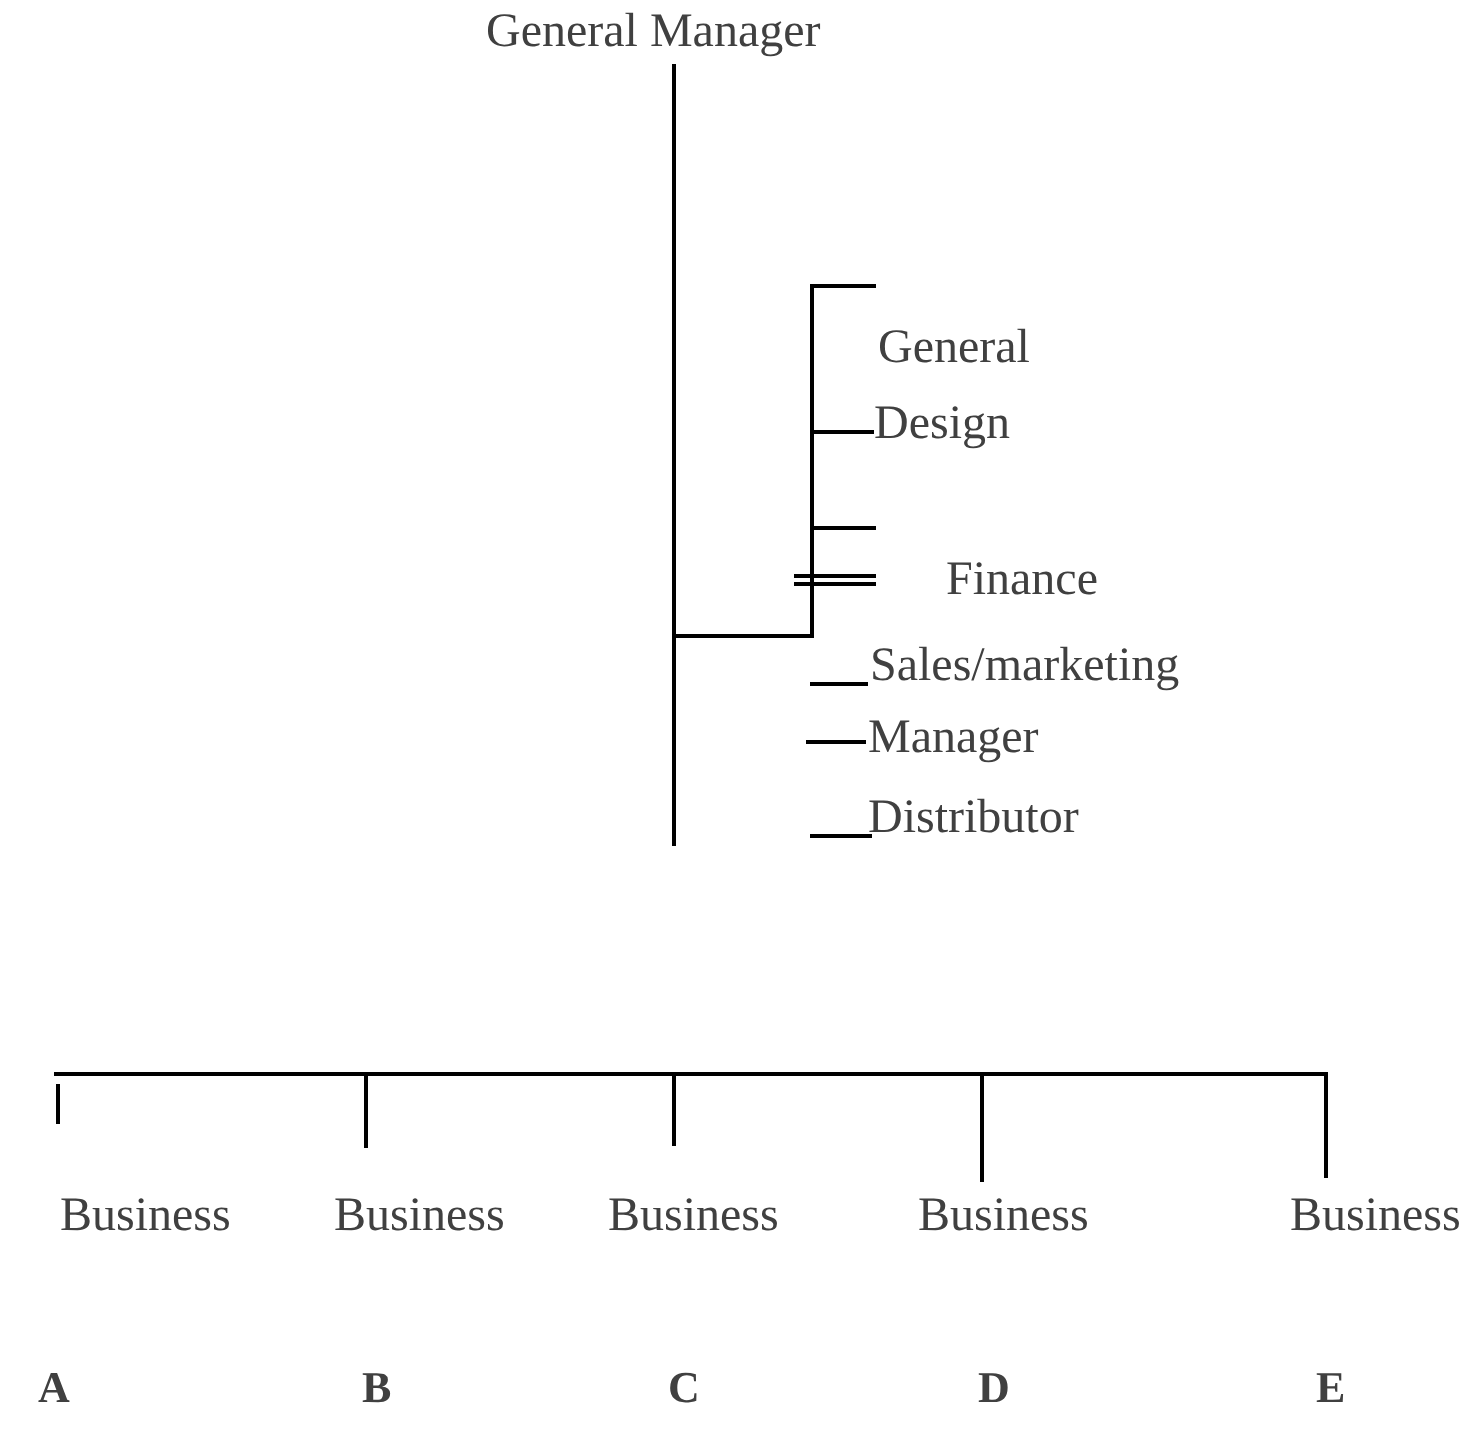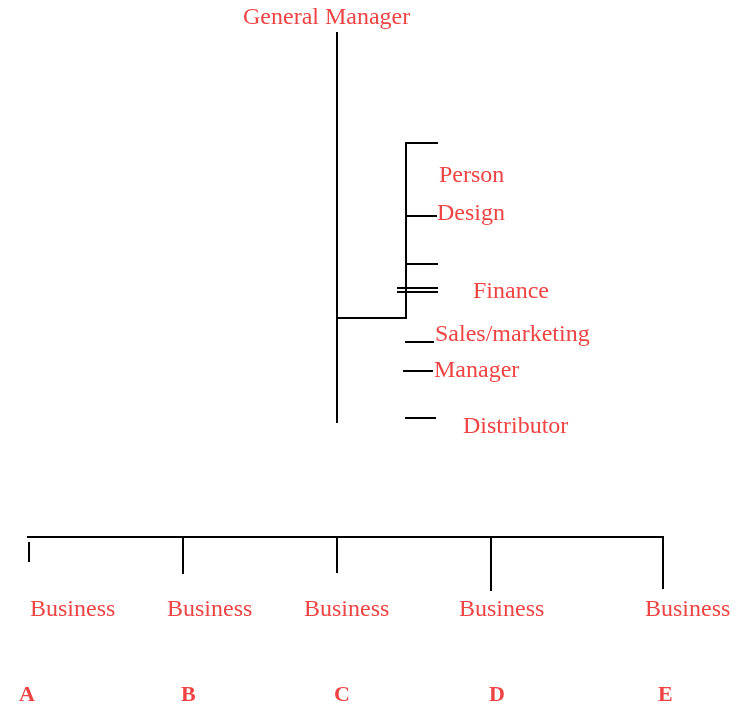--- a/index.html
+++ b/index.html
@@ -14,21 +14,21 @@
     background: #ffffff;
     font-family: "Liberation Serif", "DejaVu Serif", serif;
     color: #000000;
     overflow: hidden;
   }
   .lbl {
     position: absolute;
     font-size: 24px;
     line-height: 1;
     white-space: nowrap;
-    color: #ef4444;
+    color: #404040;
   }
   .ln {
     position: absolute;
     background: #000000;
   }
   
   #title { left: 243px; top: 4px; }
 
   
   #trunk        { left: 336px; top: 32px;  width: 2px;  height: 391px; }
@@ -45,21 +45,21 @@
   #conn-person      { left: 403px; top: 370px; width: 30px; height: 2px; }
   #conn-distributor { left: 405px; top: 417px; width: 31px; height: 2px; }
 
   
   #dept-0 { left: 439px; top: 162px; }
   #dept-1 { left: 437px; top: 200px; }
   #dept-2 { left: 436px; top: 239px; }
   #dept-3 { left: 438px; top: 278px; margin-left: 35px; }
   #dept-4 { left: 435px; top: 321px; }
   #dept-5 { left: 434px; top: 357px; }
-  #dept-6 { left: 434px; top: 413px; margin-left: 29px; }
+  #dept-6 { left: 434px; top: 397px; }
 
   
   #bottom-line { left: 27px; top: 536px; width: 637px; height: 2px; }
   #tick-0 { left: 28px;  top: 542px; width: 2px; height: 20px; }
   #tick-1 { left: 182px; top: 538px; width: 2px; height: 36px; }
   #tick-2 { left: 336px; top: 538px; width: 2px; height: 35px; }
   #tick-3 { left: 490px; top: 538px; width: 2px; height: 53px; }
   #tick-4 { left: 662px; top: 538px; width: 2px; height: 51px; }
 
   
@@ -92,21 +92,21 @@
 
   <div id="conn-supply" class="ln"></div>
   <div id="conn-design" class="ln"></div>
   <div id="conn-purchases" class="ln"></div>
   <div id="conn-finance-a" class="ln"></div>
   <div id="conn-finance-b" class="ln"></div>
   <div id="conn-sales" class="ln"></div>
   <div id="conn-person" class="ln"></div>
   <div id="conn-distributor" class="ln"></div>
 
-  <div id="dept-0" class="lbl">Person</div>
+  <div id="dept-0" class="lbl">General</div>
   <div id="dept-1" class="lbl">Design</div>
   <div id="dept-3" class="lbl">Finance</div>
   <div id="dept-4" class="lbl">Sales/marketing</div>
   <div id="dept-5" class="lbl">Manager</div>
   <div id="dept-6" class="lbl">Distributor</div>
 
   <div id="bottom-line" class="ln"></div>
   <div id="tick-0" class="ln"></div>
   <div id="tick-1" class="ln"></div>
   <div id="tick-2" class="ln"></div>

